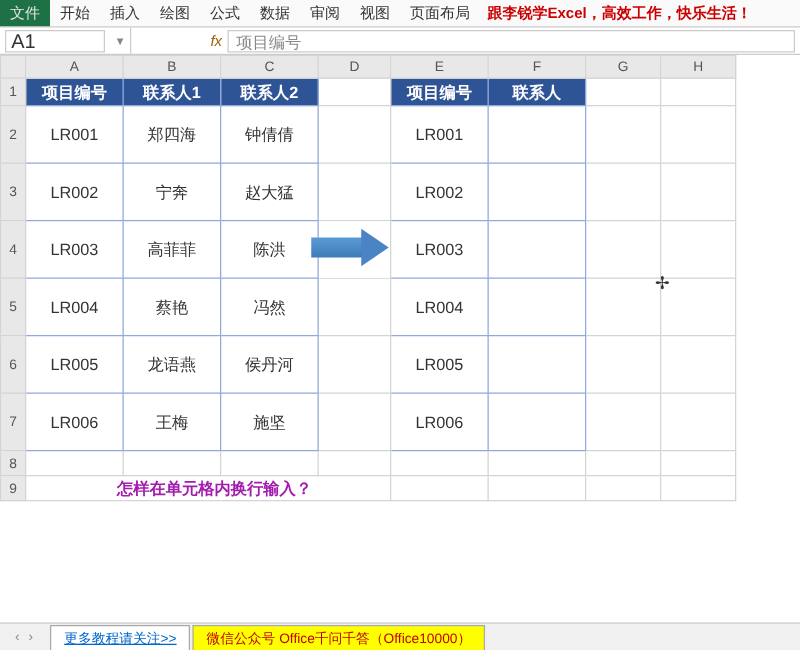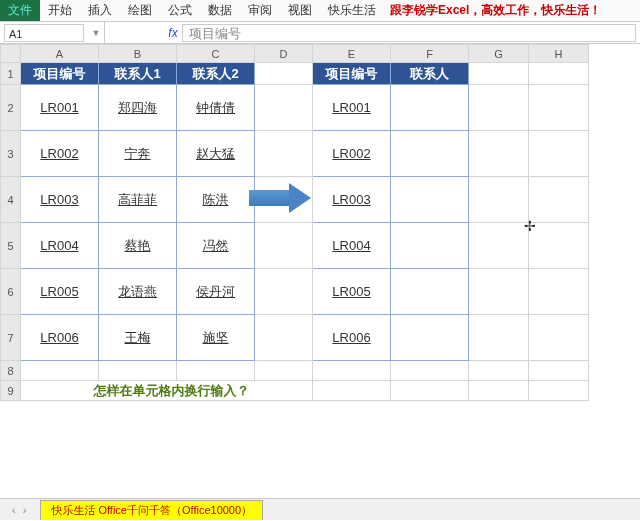--- a/index.html
+++ b/index.html
@@ -1,38 +1,38 @@
 <!DOCTYPE html>
 <html><head>
 <meta charset="utf-8">
 <style>
   * { box-sizing: border-box; margin: 0; padding: 0; }
   body { font-family: "Microsoft YaHei", Arial, sans-serif; font-size: 12px; width: 640px; height: 521px; overflow: hidden; background: #fff; color: #333; }
   .ribbon { display: flex; height: 22px; border-bottom: 1px solid #ccc; align-items: center; background: #fafafa; }
   .ribbon span { padding: 2px 8px; cursor: pointer; white-space: nowrap; }
-  .ribbon span:first-child { background: #1e7145; color: #5eead4; }
+  .ribbon span:first-child { background: #1e7145; color: #e5e5e5; }
   .ribbon .extra { color: #c00; font-weight: bold; padding-left: 6px; }
   .namebox-row { display: flex; height: 22px; align-items: center; border-bottom: 1px solid #ccc; }
-  .namebox { width: 80px; border: 1px solid #ccc; height: 18px; line-height: 18px; padding: 0 4px; margin: 0 4px; font-size: 11px; }
+  .namebox { width: 80px; border: 1px solid #ccc; height: 18px; line-height: 18px; padding: 0 4px; margin: 0 4px; font-size: 16px; }
   .dropdown { width: 16px; text-align: center; color: #888; font-size: 9px; }
-  .fx { width: 18px; text-align: center; font-style: italic; color: #1d4ed8; }
+  .fx { width: 18px; text-align: center; font-style: italic; color: #a16207; }
   .formula-input { flex: 1; height: 18px; border: 1px solid #ccc; line-height: 18px; padding: 0 6px; color: #888; margin-right: 4px; font-size: 13px; }
   .grid { position: relative; overflow: hidden; height: 454px; }
   table.sheet { border-collapse: collapse; table-layout: fixed; }
   table.sheet th { background: #e8e8e8; font-weight: normal; font-size: 11px; color: #555; }
   table.sheet th, table.sheet td { border: 1px solid #d4d4d4; }
   .row-hdr { width: 20px; text-align: center; background: #e8e8e8; font-size: 11px; color: #555; }
   .col-hdr { height: 18px; }
   td.cell { height: 46px; text-align: center; vertical-align: middle; font-size: 13px; background: #fff; }
   tr.r1 td.cell { height: 22px; }
   tr.r8 td.cell, tr.r9 td.cell, tr.r10 td.cell { height: 20px; }
   .selectAll { width: 20px; height: 18px; background: #e8e8e8; }
   .data-hdr { background: #2f5496 !important; color: #fff; font-weight: bold; border: 1px solid #8ea9db !important; }
-  .data-cell { border: 1px solid #8ea9db !important; text-decoration: underline; }
-  .question { color: #4d7c0f; font-weight: bold; text-align: right; padding-left: 10px !important; font-size: 14px; }
+  .data-cell { border: 1px solid #8ea9db !important; }
+  .question { color: #a21caf; font-weight: bold; text-align: right; padding-left: 10px !important; font-size: 14px; }
   .arrow-wrap { position: relative; }
   .arrow { position: absolute; left: -6px; top: 6px; width: 68px; height: 30px; }
   .arrow-body { position: absolute; left: 0; top: 7px; width: 42px; height: 16px; background: linear-gradient(#5b9bd5,#3e7ab7); }
   .arrow-head { position: absolute; left: 40px; top: 0; width: 0; height: 0; border-top: 15px solid transparent; border-bottom: 15px solid transparent; border-left: 22px solid #4a84c4; }
   .cursor-plus { position: absolute; left: 524px; top: 174px; font-size: 14px; color: #333; pointer-events: none; }
   .cursor-plus::before { content: "✢"; }
   .tabs { display: flex; align-items: center; height: 22px; border-top: 1px solid #ccc; background: #f0f0f0; font-size: 11px; }
   .tabs .nav { padding: 0 12px; color: #888; letter-spacing: 2px; }
   .tab { border: 1px solid #aaa; border-bottom: none; padding: 2px 10px; margin-right: 2px; background: #fff; }
   .tab.t1 { color: #0066cc; text-decoration: underline; }
@@ -44,21 +44,21 @@
 
 <div class="ribbon">
   <span>文件</span>
   <span>开始</span>
   <span>插入</span>
   <span>绘图</span>
   <span>公式</span>
   <span>数据</span>
   <span>审阅</span>
   <span>视图</span>
-  <span>快乐生活</span>
+  <span>页面布局</span>
   <span class="extra">跟李锐学Excel，高效工作，快乐生活！</span>
 </div>
 
 <div class="namebox-row">
   <div class="namebox">A1</div>
   <div class="dropdown">▼</div>
   <div style="width:60px;border-left:1px solid #ccc;height:100%"></div>
   <div class="fx">fx</div>
   <div class="formula-input">项目编号</div>
 </div>
@@ -189,14 +189,15 @@
           <td class="cell"></td>
           <td class="cell"></td>
     </tr>
   </tbody>
     </table>
   <div class="cursor-plus"></div>
 </div>
 
 <div class="tabs">
   <div class="nav">‹ ›</div>
-  <div class="tab t2">快乐生活 Office千问千答（Office10000）</div>
+  <div class="tab t1">更多教程请关注&gt;&gt;</div>
+  <div class="tab t2">微信公众号 Office千问千答（Office10000）</div>
 </div>
 
 </body></html>

